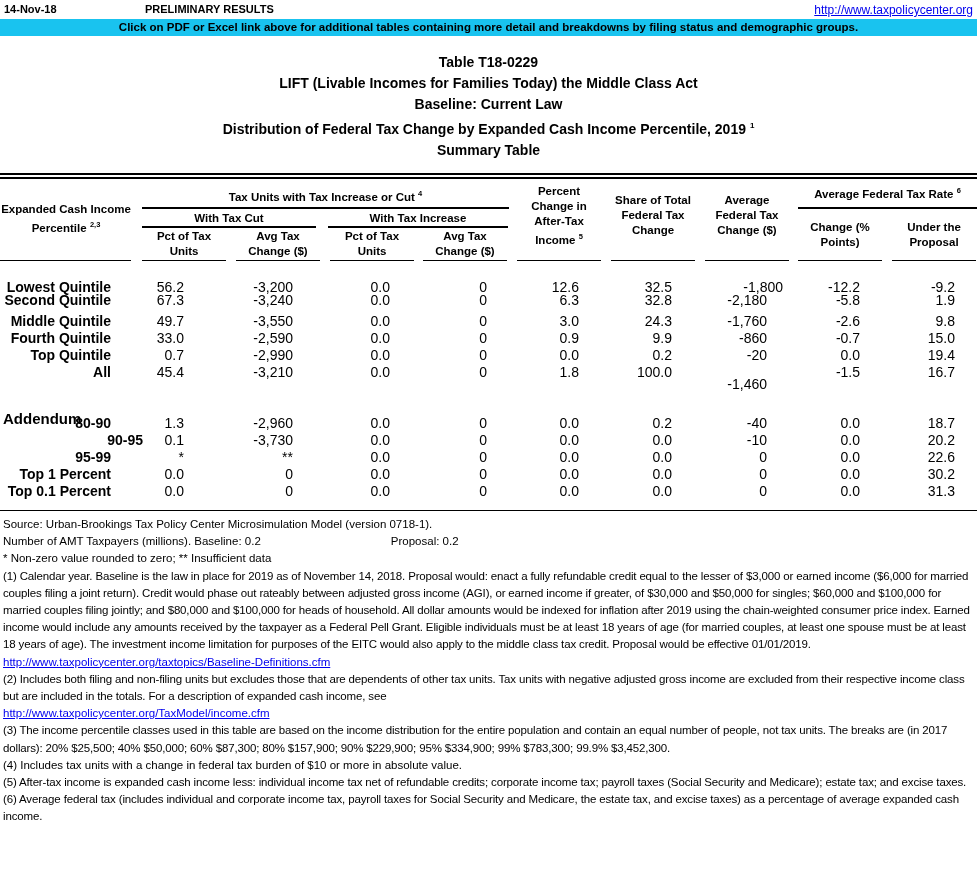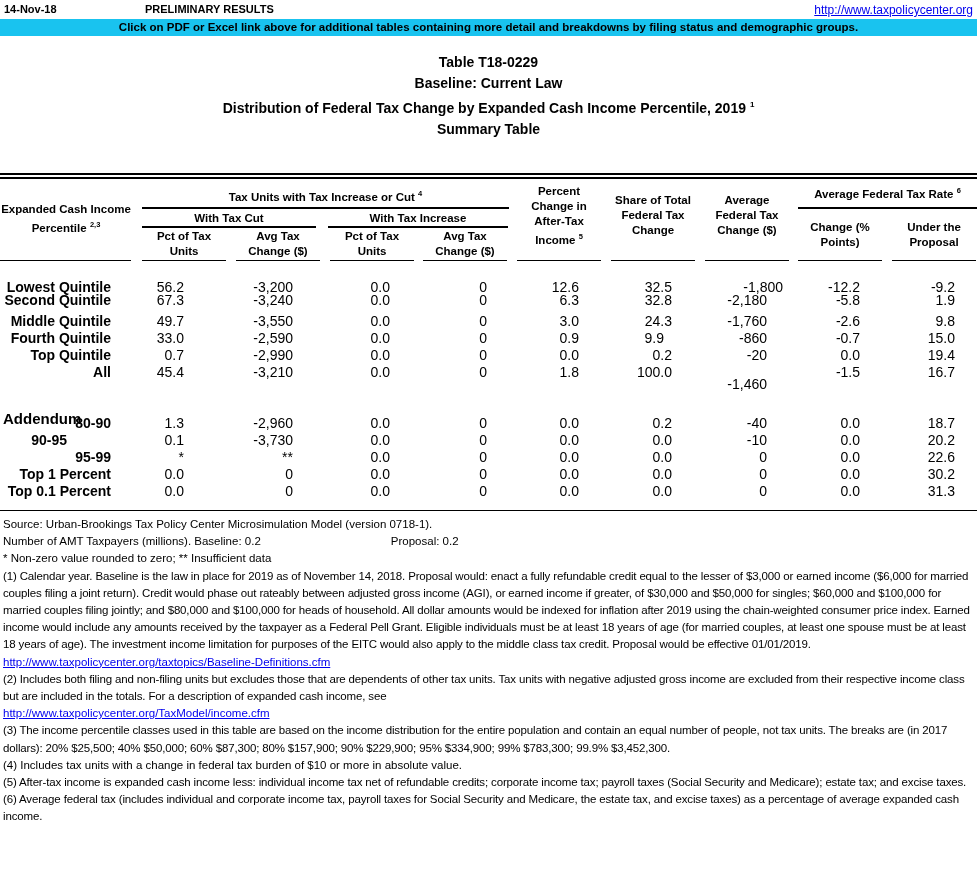--- a/index.html
+++ b/index.html
@@ -31,20 +31,21 @@
 
 <div class="abs topbar">
   <span class="date">14-Nov-18</span>
   <span class="prelim">PRELIMINARY RESULTS</span>
   <span class="url">http://www.taxpolicycenter.org</span>
 </div>
 <div class="abs banner">Click on PDF or Excel link above for additional tables containing more detail and breakdowns by filing status and demographic groups.</div>
 
 <div class="abs titles">
   <div>Table T18-0229</div>
+  <div>LIFT (Livable Incomes for Families Today) the Middle Class Act</div>
   <div>Baseline: Current Law</div>
   <div><span>Distribution of Federal Tax Change by Expanded Cash Income Percentile, 2019</span> <sup>1</sup></div>
   <div>Summary Table</div>
 </div>
 
 <div class="abs dbl" style="top:173px;"></div>
 <div class="abs dbl" style="top:177px;"></div>
 
 <div class="abs hdr" style="left:0;top:202px;width:132px;">
   <span>Expanded Cash Income Percentile</span> <sup>2,3</sup>
@@ -127,21 +128,21 @@
       <span class="cell" style="right: 117px;">-2.6</span>
       <span class="cell" style="right: 22px;">9.8</span>
     </div>
     <div class="abs row" style="top: 330px;">
       <span class="cell lbl" style="right: 866px;">Fourth Quintile</span>
       <span class="cell" style="right: 793px;">33.0</span>
       <span class="cell" style="right: 684px;">-2,590</span>
       <span class="cell" style="right: 587px;">0.0</span>
       <span class="cell" style="right: 490px;">0</span>
       <span class="cell" style="right: 398px;">0.9</span>
-      <span class="cell" style="right: 313px;">9.9</span>
+      <span class="cell" style="right: 305px;">9.9</span>
       <span class="cell" style="right: 210px;">-860</span>
       <span class="cell" style="right: 117px;">-0.7</span>
       <span class="cell" style="right: 22px;">15.0</span>
     </div>
     <div class="abs row" style="top: 347px;">
       <span class="cell lbl" style="right: 866px;">Top Quintile</span>
       <span class="cell" style="right: 793px;">0.7</span>
       <span class="cell" style="right: 684px;">-2,990</span>
       <span class="cell" style="right: 587px;">0.0</span>
       <span class="cell" style="right: 490px;">0</span>
@@ -172,21 +173,21 @@
       <span class="cell" style="right: 684px;">-2,960</span>
       <span class="cell" style="right: 587px;">0.0</span>
       <span class="cell" style="right: 490px;">0</span>
       <span class="cell" style="right: 398px;">0.0</span>
       <span class="cell" style="right: 305px;">0.2</span>
       <span class="cell" style="right: 210px;">-40</span>
       <span class="cell" style="right: 117px;">0.0</span>
       <span class="cell" style="right: 22px;">18.7</span>
     </div>
     <div class="abs row" style="top: 432px;">
-      <span class="cell lbl" style="right: 910px; margin-left: 16px;">90-95</span>
+      <span class="cell lbl" style="right: 834px; margin-left: 16px;">90-95</span>
       <span class="cell" style="right: 793px;">0.1</span>
       <span class="cell" style="right: 684px;">-3,730</span>
       <span class="cell" style="right: 587px;">0.0</span>
       <span class="cell" style="right: 490px;">0</span>
       <span class="cell" style="right: 398px;">0.0</span>
       <span class="cell" style="right: 305px;">0.0</span>
       <span class="cell" style="right: 210px;">-10</span>
       <span class="cell" style="right: 117px;">0.0</span>
       <span class="cell" style="right: 22px;">20.2</span>
     </div>

